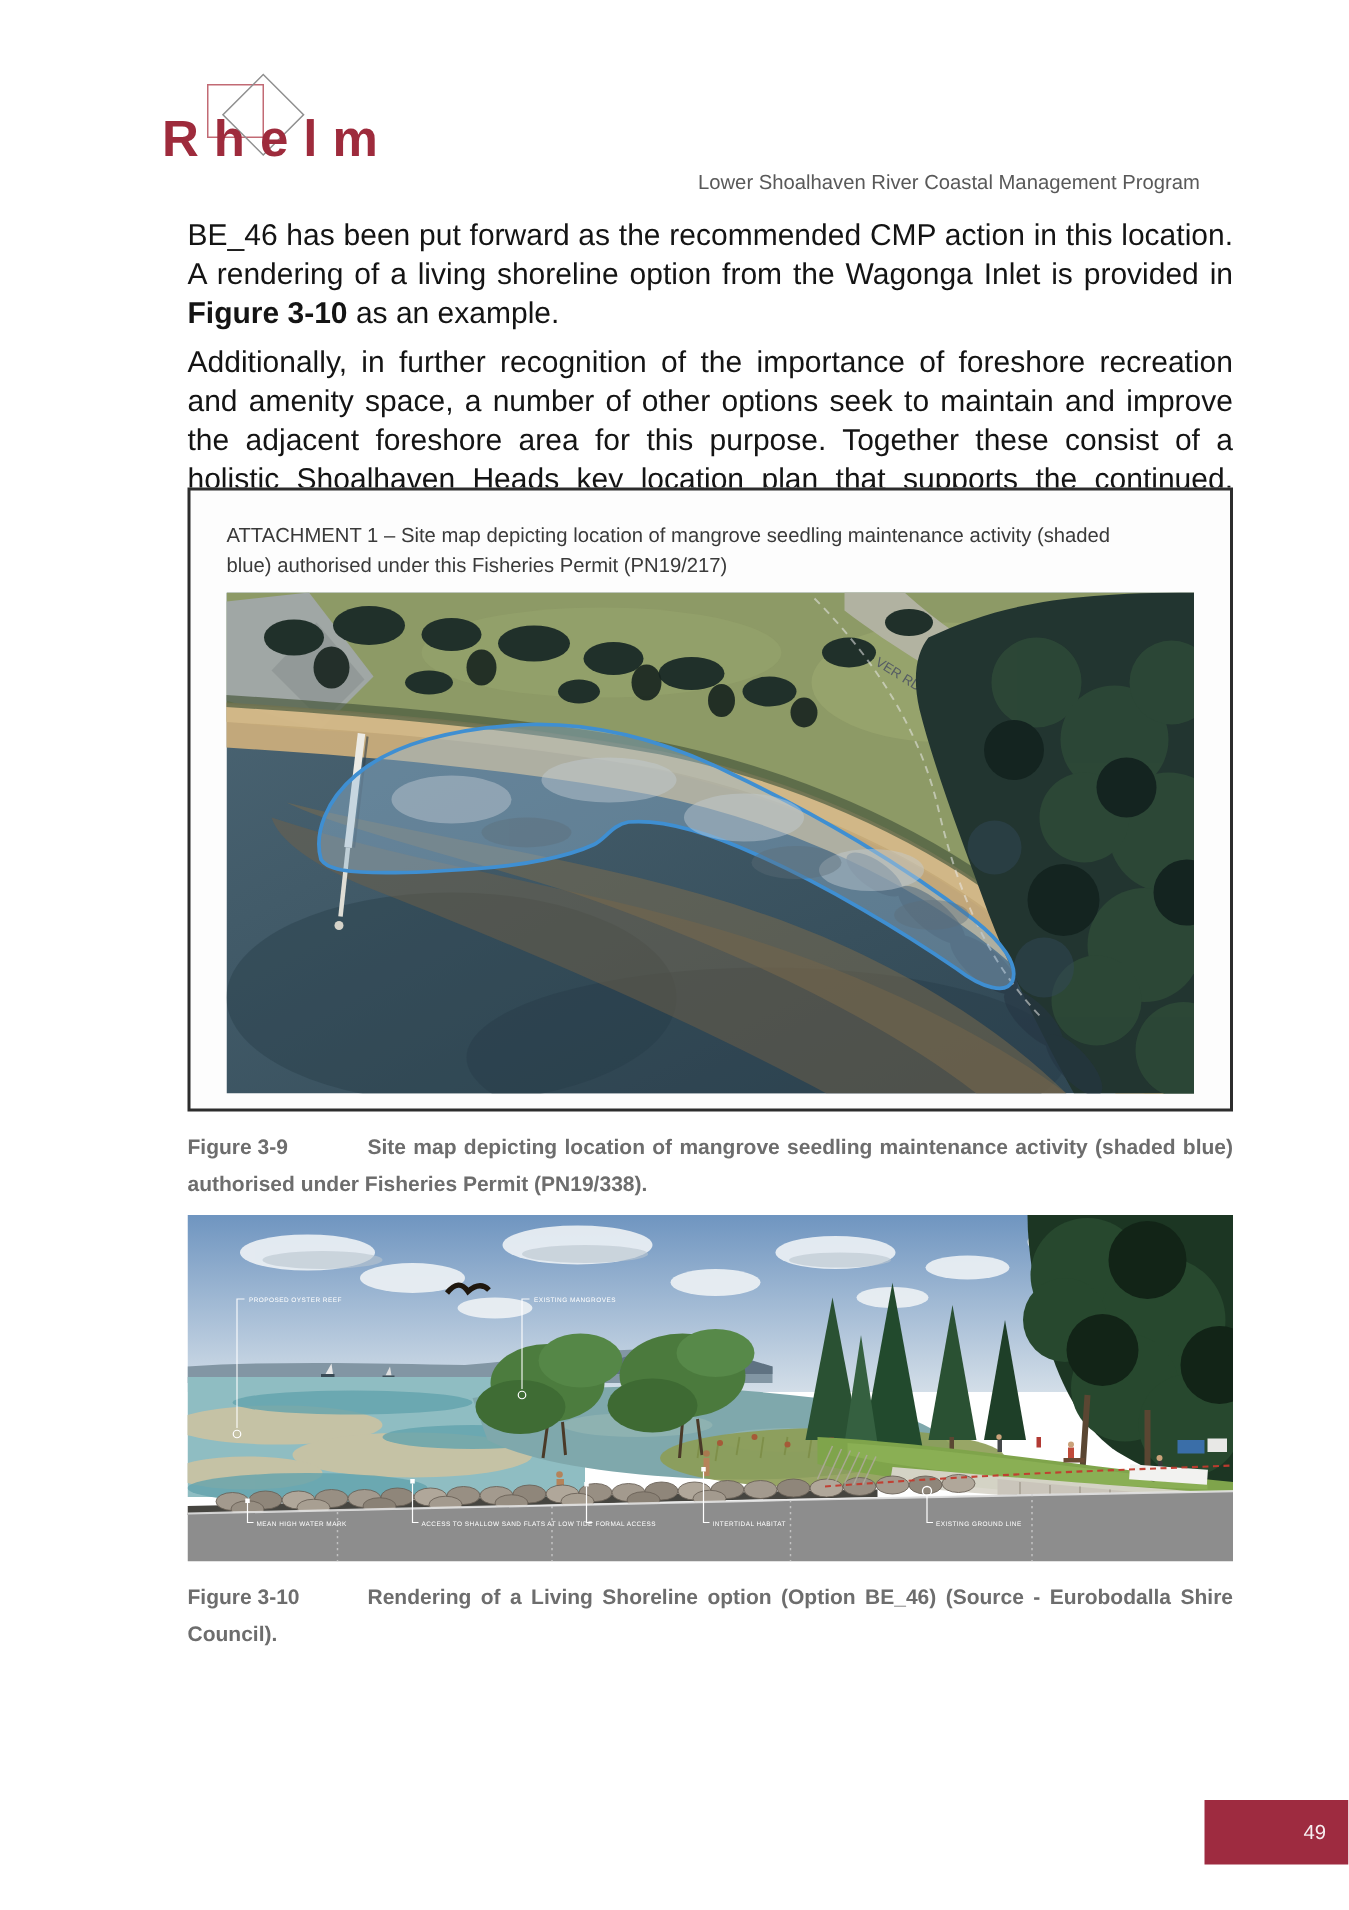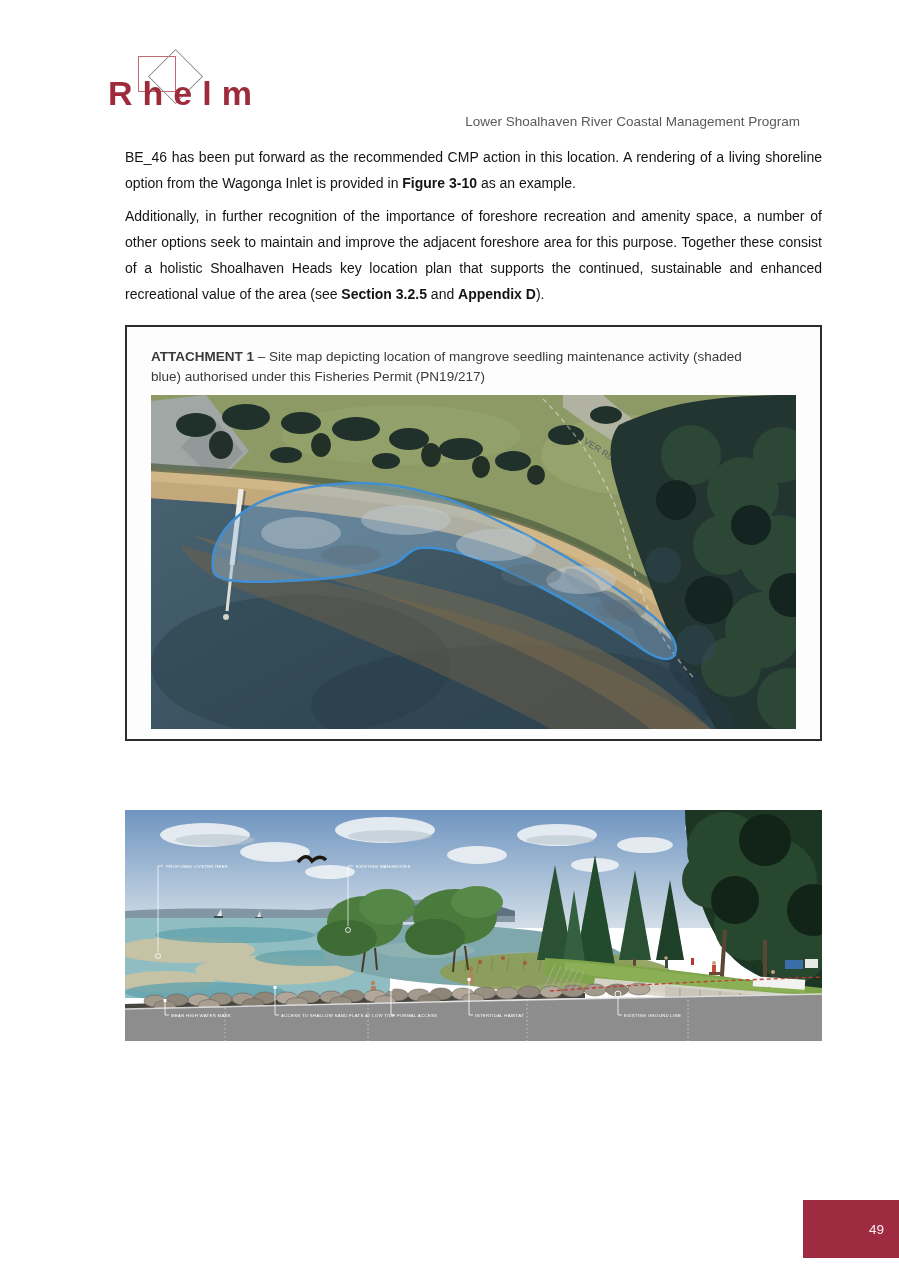--- a/index.html
+++ b/index.html
@@ -11,42 +11,42 @@
 
   
   .logo{position:absolute;left:78px;top:43px;width:175px;height:70px;}
   .logo-square{position:absolute;left:60px;top:13px;width:36px;height:34px;border:1.5px solid #c26a74;}
   .logo-diamond{position:absolute;left:78px;top:14px;width:37px;height:37px;border:1.5px solid #8f8f8f;transform:rotate(45deg);}
   .logo-text{position:absolute;left:0;bottom:0;font-size:34px;font-weight:700;color:#9e2b3c;letter-spacing:10px;z-index:2;margin-left:30px;}
   .header-title{position:absolute;right:99px;top:86px;font-size:13.5px;color:#595959;margin-top:28px;}
 
   
   .content{position:absolute;left:125px;top:144px;width:697px;}
-  p.body-text{font-size:14px;line-height:26px;text-align:justify;margin:0 0 7px 0;color:#141414;}
+  p.body-text{font-size:20px;line-height:26px;text-align:justify;margin:0 0 7px 0;color:#141414;}
   p.body-text b{font-weight:700;}
 
   
   .attachment{position:absolute;left:125px;top:325px;width:693px;height:412px;border:2px solid #2d2d2d;background:#fdfdfd;margin:0;}
   .attachment-title{position:absolute;left:24px;top:20px;width:610px;font-size:13.5px;line-height:20px;color:#3a3a3a;}
-  .attachment-title b{font-weight:700;}
+  .attachment-title b{font-weight:400;}
   .aerial-wrap{position:absolute;left:24px;top:68px;width:645px;height:334px;}
   .aerial-wrap svg{display:block;}
 
   
   .caption{position:absolute;left:125px;width:697px;font-weight:700;color:#6d6d6d;font-size:14px;line-height:25px;text-align:justify;margin:0;}
   .cap-39{top:752px;}
   .cap-310{top:1052px;}
   .fignum{display:inline-block;width:120px;}
 
   
   .render-wrap{position:absolute;left:125px;top:810px;width:697px;height:231px;}
   .render-wrap svg{display:block;}
 
   
-  .pagenum-box{position:absolute;left:803px;top:1200px;width:96px;height:58px;background:#9e2b40;
+  .pagenum-box{position:absolute;left:803px;top:1200px;width:96px;height:43px;background:#9e2b40;
     display:flex;align-items:center;justify-content:flex-end;padding-right:15px;box-sizing:border-box;
     color:#f7eef0;font-size:13.5px;}
 </style>
 </head>
 <body>
 
 <div class="page">
 
   <div>
     <div class="logo">
@@ -164,20 +164,23 @@
         </g>
         <g fill="#5d6d78" opacity=".4">
           <ellipse cx="200" cy="160" rx="30" ry="10"></ellipse>
             <ellipse cx="380" cy="180" rx="30" ry="11"></ellipse>
           <ellipse cx="470" cy="215" rx="25" ry="10"></ellipse>
         </g>
       </svg>
     </div>
   </figure>
 
+  <p class="caption cap-39">
+    <span class="fignum">Figure 3-9</span><span>Site map depicting location of mangrove seedling maintenance activity (shaded blue) authorised under Fisheries Permit (PN19/338).</span>
+  </p>
 
   <div class="render-wrap">
     <svg width="697" height="231" viewBox="0 0 697 231">
       <defs>
         <linearGradient id="sky" x1="0" y1="0" x2="0" y2="1">
           <stop offset="0" stop-color="#6f95c0"></stop>
             <stop offset="1" stop-color="#d3dee8"></stop>
         </linearGradient>
       </defs>
 
@@ -393,18 +396,21 @@
         <rect x="342.5" y="168" width="3" height="3" fill="#ffffff"></rect>
         <path d="M344,171 L344,205 L348,205" stroke="#ffffff" stroke-width=".8" fill="none"></path>
         <text x="350" y="207">INTERTIDAL HABITAT</text>
         <circle cx="493" cy="184" r="3" fill="none" stroke="#ffffff" stroke-width=".9"></circle>
         <path d="M493,187 L493,205 L497,205" stroke="#ffffff" stroke-width=".8" fill="none"></path>
         <text x="499" y="207">EXISTING GROUND LINE</text>
       </g>
     </svg>
   </div>
 
+  <p class="caption cap-310">
+    <span class="fignum">Figure 3-10</span><span>Rendering of a Living Shoreline option (Option BE_46) (Source - Eurobodalla Shire Council).</span>
+  </p>
 
   <div class="pagenum-box">
     <span>49</span>
   </div>
 
 </div>
 
 </body></html>

